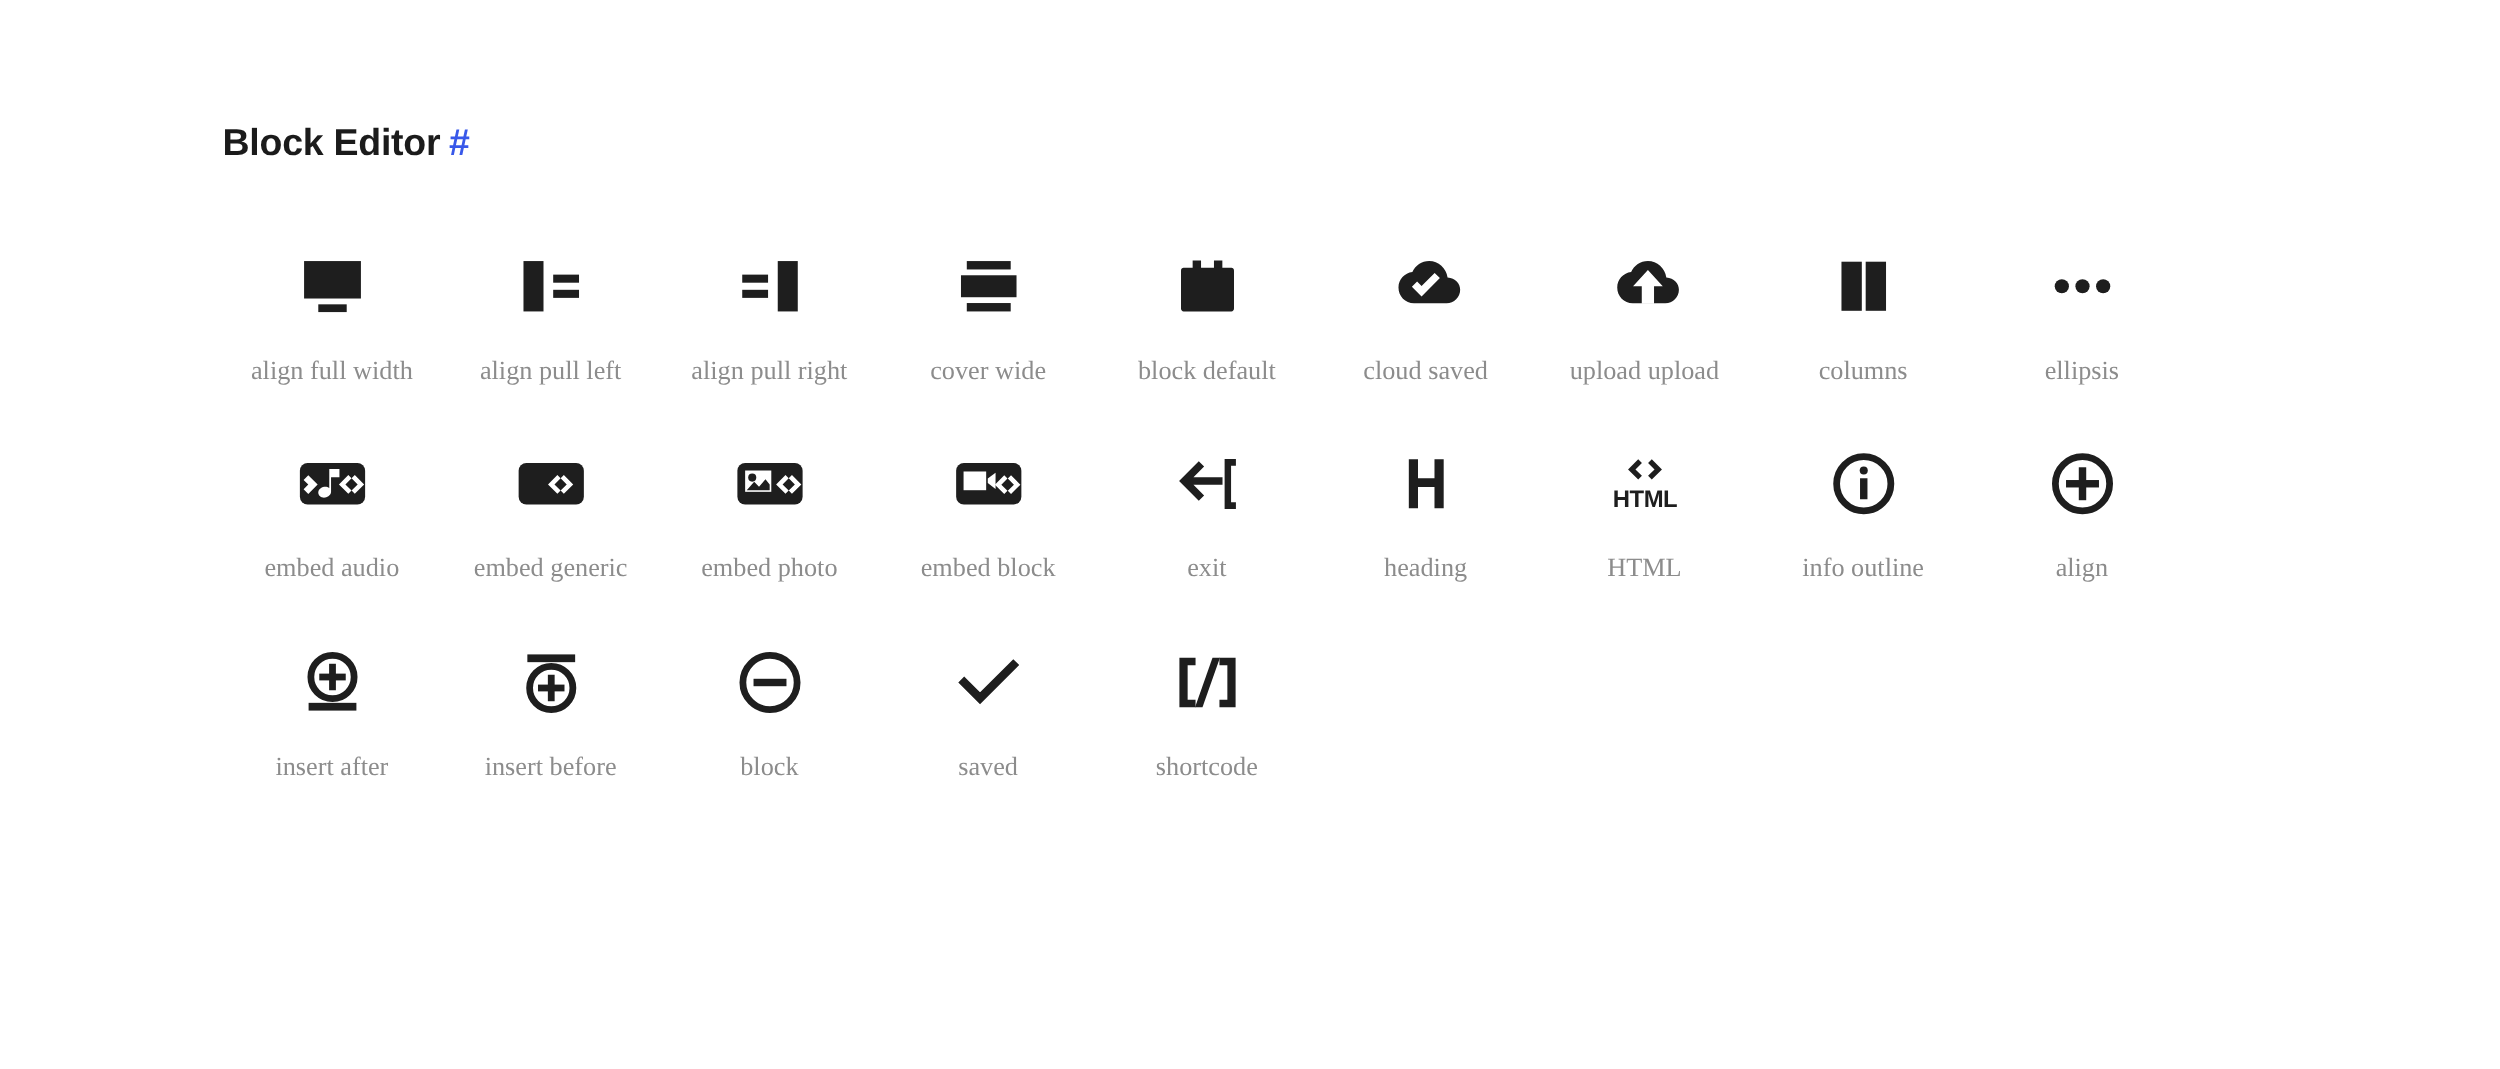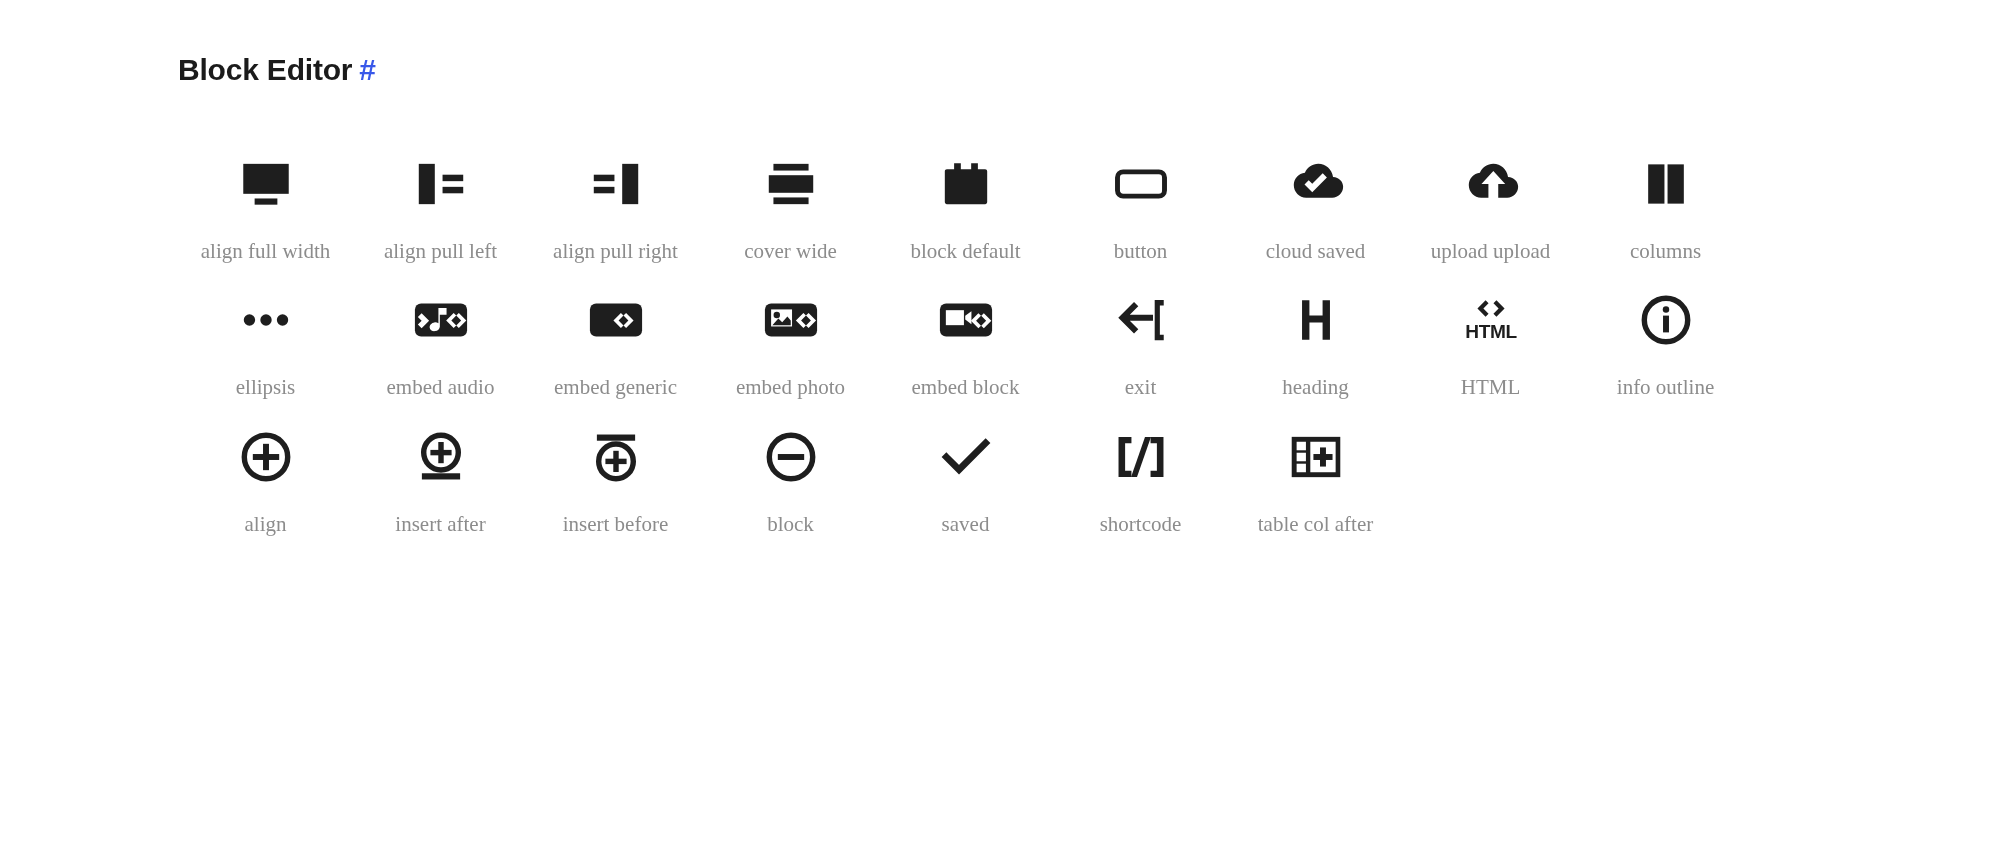--- a/index.html
+++ b/index.html
@@ -18,21 +18,21 @@
 
   .page {
     width: 2000px;
     height: 855px;
     position: relative;
     background: #ffffff;
   }
 
   .content {
     padding-left: 178px;
-    padding-top: 52px;
+    padding-top: 97px;
   }
 
   .section-title {
     font-family: "Liberation Sans", sans-serif;
     font-size: 30px;
     font-weight: 700;
     color: #1b1b1b;
     letter-spacing: -0.2px;
     margin: 0 0 0 0;
     line-height: 1.2;
@@ -43,21 +43,21 @@
     font-weight: 700;
     margin-left: 7px;
     text-decoration: none;
   }
 
   .icon-grid {
     margin-top: 60px;
     width: 1575px;
     display: grid;
     grid-template-columns: repeat(9, 1fr);
-    row-gap: 20px;
+    row-gap: 42px;
   }
 
   .icon-cell {
     display: flex;
     flex-direction: column;
     align-items: center;
     justify-content: flex-start;
   }
 
   .icon-box {
@@ -138,28 +138,20 @@
       <div class="icon-cell">
         <div class="icon-box">
           <svg width="62" height="62" viewBox="0 0 24 24" fill="currentColor" aria-hidden="true">
             <path d="M7.4 4.0h2.6v2.6H7.4zM14.0 4.0h2.6v2.6h-2.6z"></path>
             <path d="M4.6 6.3h14.8c0.45 0 0.8 0.36 0.8 0.8v11.9c0 0.45-0.35 0.8-0.8 0.8H4.6c-0.44 0-0.8-0.35-0.8-0.8V7.1c0-0.44 0.36-0.8 0.8-0.8z"></path>
           </svg>
         </div>
         <div class="icon-label">block default</div>
       </div>
 
-      <div class="icon-cell">
-        <div class="icon-box">
-          <svg width="62" height="62" viewBox="0 0 24 24" fill="none" stroke="currentColor" stroke-width="1.9" aria-hidden="true">
-            <rect x="2.9" y="7.3" width="18.2" height="9.4" rx="2.2"></rect>
-          </svg>
-        </div>
-        <div class="icon-label">button</div>
-      </div>
 
       <div class="icon-cell">
         <div class="icon-box">
           <svg width="62" height="62" viewBox="0 0 24 24" aria-hidden="true">
             <path fill="currentColor" d="M18.6 9.3C18.2 6.4 15.8 4.2 12.9 4.2c-2.3 0-4.3 1.4-5.2 3.4C5.3 7.9 3.4 9.9 3.4 12.4c0 2.7 2.1 4.9 4.8 4.9h10.1c2.3 0 4.2-1.9 4.2-4.2 0-2.0-1.5-3.6-3.9-3.8z"></path>
             <path fill="#ffffff" d="M10.55 15.15l-3.0-3.0 1.62-1.62 1.38 1.38 4.05-4.05 1.62 1.62z"></path>
           </svg>
         </div>
         <div class="icon-label">cloud saved</div>
       </div>
@@ -347,30 +339,16 @@
         <div class="icon-box">
           <svg width="62" height="62" viewBox="0 0 24 24" fill="currentColor" aria-hidden="true">
             <path d="M3.3 4.3h5.0v2.35H5.85v10.7H8.3v2.35h-5.0z"></path>
             <path d="M15.7 4.3h5.0v15.4h-5.0v-2.35h2.45V6.65H15.7z"></path>
             <path d="M13.55 4.3h2.3l-5.4 15.4h-2.3z"></path>
           </svg>
         </div>
         <div class="icon-label">shortcode</div>
       </div>
 
-      <div class="icon-cell">
-        <div class="icon-box">
-          <svg width="62" height="62" viewBox="0 0 24 24" aria-hidden="true">
-            <rect x="2.6" y="4.2" width="18.8" height="15.6" fill="currentColor"></rect>
-            <rect x="4.5" y="6.1" width="3.6" height="3.3" fill="#ffffff"></rect>
-            <rect x="4.5" y="10.35" width="3.6" height="3.3" fill="#ffffff"></rect>
-            <rect x="4.5" y="14.6" width="3.6" height="3.3" fill="#ffffff"></rect>
-            <rect x="9.8" y="6.1" width="9.8" height="11.8" fill="#ffffff"></rect>
-            <rect x="13.55" y="8.3" width="2.3" height="7.4" fill="currentColor"></rect>
-            <rect x="11.0" y="10.85" width="7.4" height="2.3" fill="currentColor"></rect>
-          </svg>
-        </div>
-        <div class="icon-label">table col after</div>
-      </div>
 
     </div>
   </div>
 </div>
 
 </body></html>

